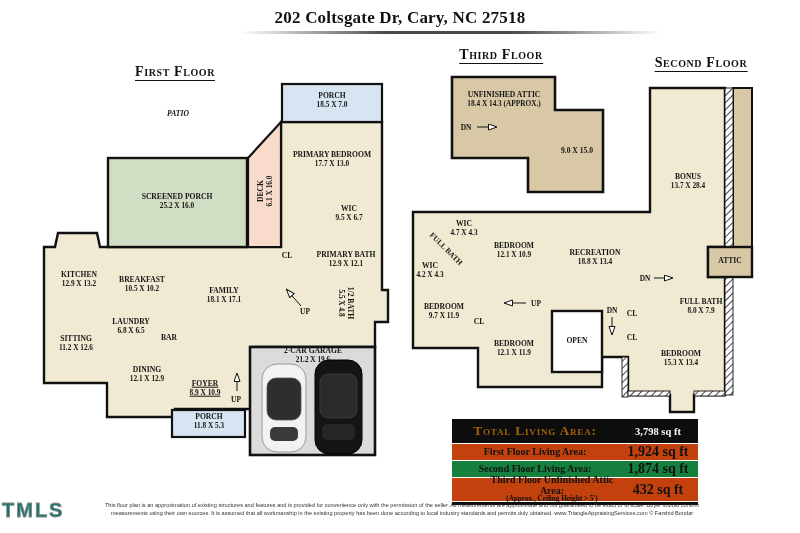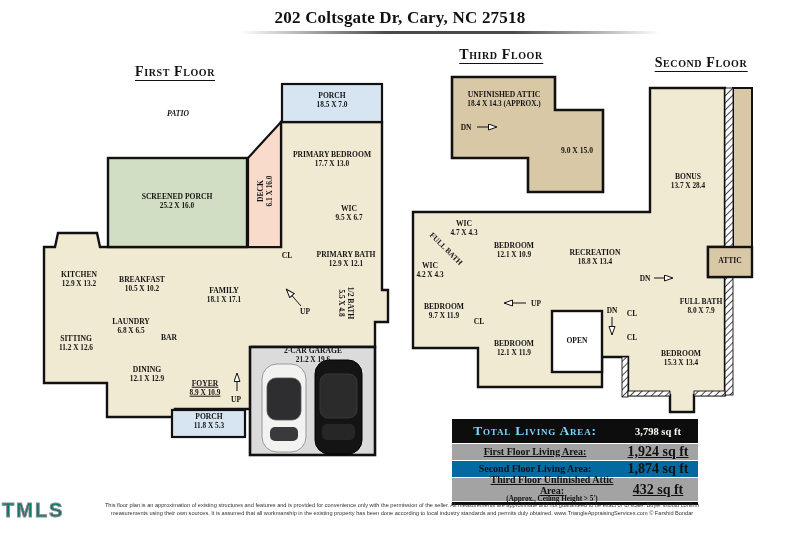--- a/index.html
+++ b/index.html
@@ -19,24 +19,24 @@
   .lbl .dm{display:block;font-size:7.3px;}
   .rot-ccw{transform:translate(-50%,-50%) rotate(-90deg);}
   .rot-cw{transform:translate(-50%,-50%) rotate(90deg);}
   .rot-diag{transform:translate(-50%,-50%) rotate(45deg);}
   .rot-up{transform:translate(-50%,-50%) rotate(-50deg);}
   .dir{position:absolute;transform:translate(-50%,-50%);font-weight:bold;font-size:7.4px;color:#111;}
   
   #summary{position:absolute;left:452px;top:419px;width:246px;border-bottom:3px solid #0d0d0d;}
   #summary .row{display:flex;align-items:center;margin-bottom:1px;}
   #summary .hdr{background:#0d0d0d;height:24px;}
-  #summary .hdr .cell-l{color:#7dd3fc;font-variant:small-caps;font-size:13.5px;letter-spacing:.8px;}
+  #summary .hdr .cell-l{color:#a16207;font-variant:small-caps;font-size:13.5px;letter-spacing:.8px;}
   #summary .hdr .cell-v{color:#fdfdf5;font-size:10.5px;}
-  #summary .r1,#summary .r3{background:#a3a3a3;text-decoration:underline;}
-  #summary .r2{background:#0369a1;}
+  #summary .r1,#summary .r3{background:#c2410c;}
+  #summary .r2{background:#15803d;}
   #summary .r1,#summary .r2{height:16px;}
   #summary .r3{height:23px;padding-left:34px;}
   #summary .cell-l{flex:1;text-align:center;font-weight:bold;font-size:10px;line-height:1.05;}
   #summary .cell-l .sub{display:block;font-size:7.2px;}
   #summary .cell-v{width:80px;text-align:center;font-weight:bold;font-size:14px;}
   
   #tmls{position:absolute;left:2px;top:499px;font-family:"Liberation Sans",sans-serif;
         font-size:20px;font-weight:bold;letter-spacing:2px;color:#0f766e;
         -webkit-text-stroke:0.9px #8a8a8a;}
   .disc{position:absolute;left:52px;width:700px;text-align:center;

